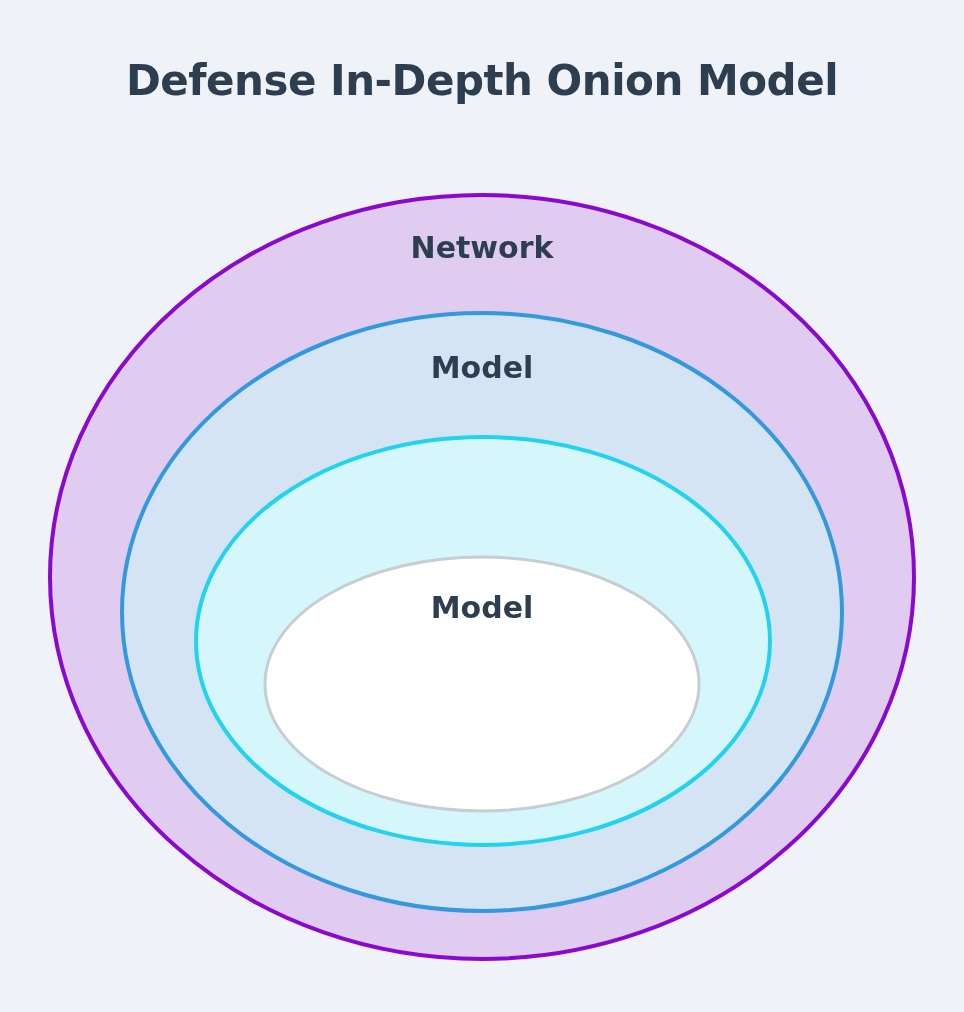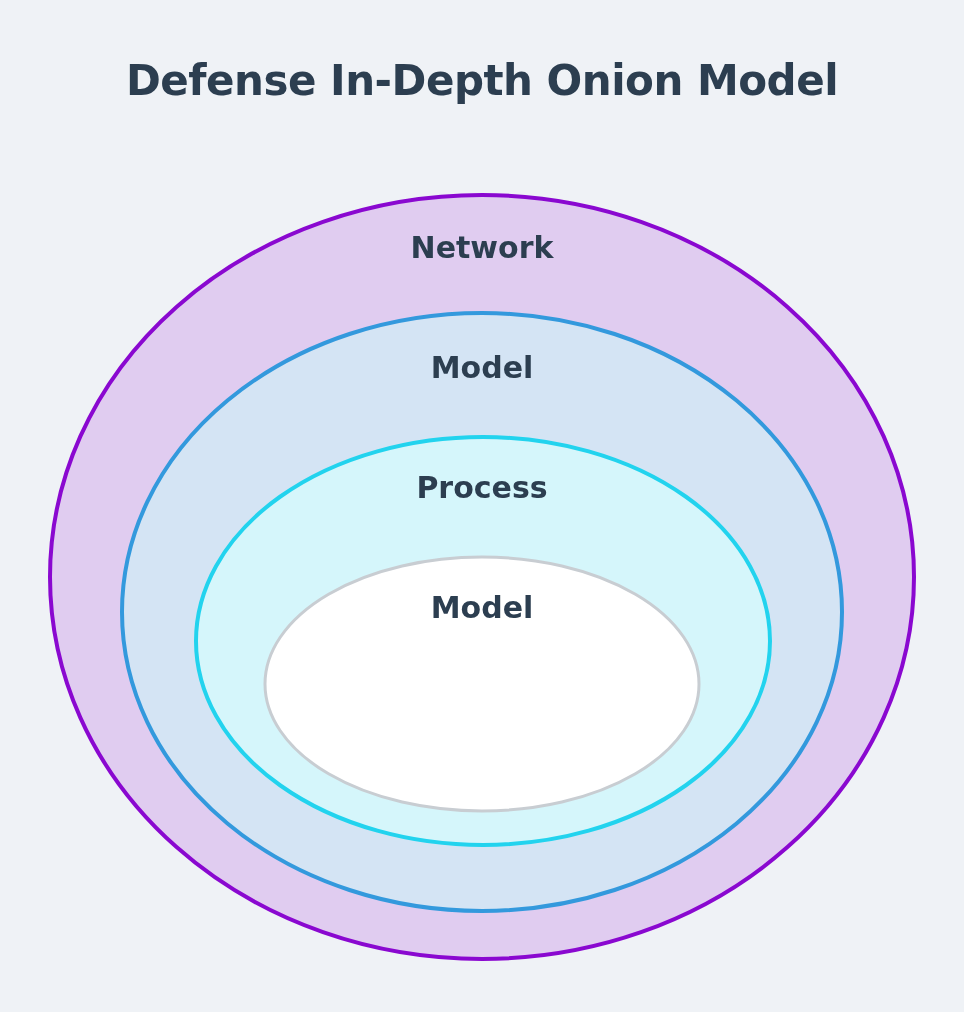--- a/index.html
+++ b/index.html
@@ -61,16 +61,15 @@
 
   <svg id="onion-svg" viewBox="0 0 964 1012" xmlns="http://www.w3.org/2000/svg">
     <ellipse id="ellipse-0" cx="482" cy="577" rx="432" ry="382" fill="#E0CCF0" stroke="#8A08D0" stroke-width="4"></ellipse>
     <ellipse id="ellipse-1" cx="482" cy="612" rx="360" ry="299" fill="#D4E4F4" stroke="#3399DD" stroke-width="4"></ellipse>
     <ellipse id="ellipse-2" cx="483" cy="641" rx="287" ry="204" fill="#D5F6FB" stroke="#22D3EE" stroke-width="4"></ellipse>
     <ellipse id="ellipse-3" cx="482" cy="684" rx="217" ry="127" fill="#FFFFFF" stroke="#C8CDD2" stroke-width="3"></ellipse>
   </svg>
 
   <div class="layer-label" id="label-0" style="left: 482px; top: 247px; color: rgb(44, 62, 80);">Network</div>
   <div class="layer-label" id="label-1" style="left: 482px; top: 367px; color: rgb(44, 62, 80);">Model</div>
-  <div class="layer-label" id="label-2" style="left: 482px; top: 487px; color: rgb(44, 62, 80);">Process</div>
   <div class="layer-label" id="label-3" style="left: 482px; top: 607px; color: rgb(44, 62, 80);">Model</div>
 
 </div>
 
 </body></html>

